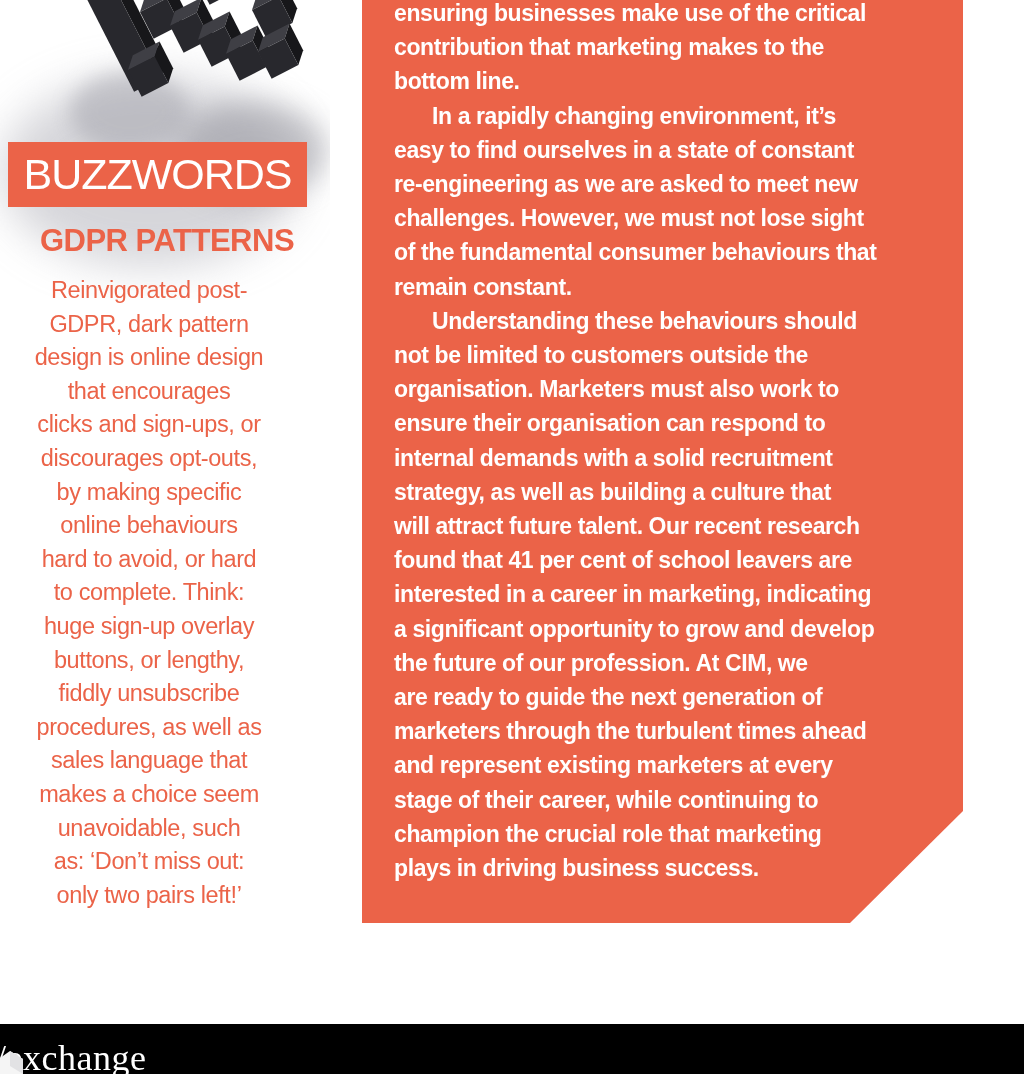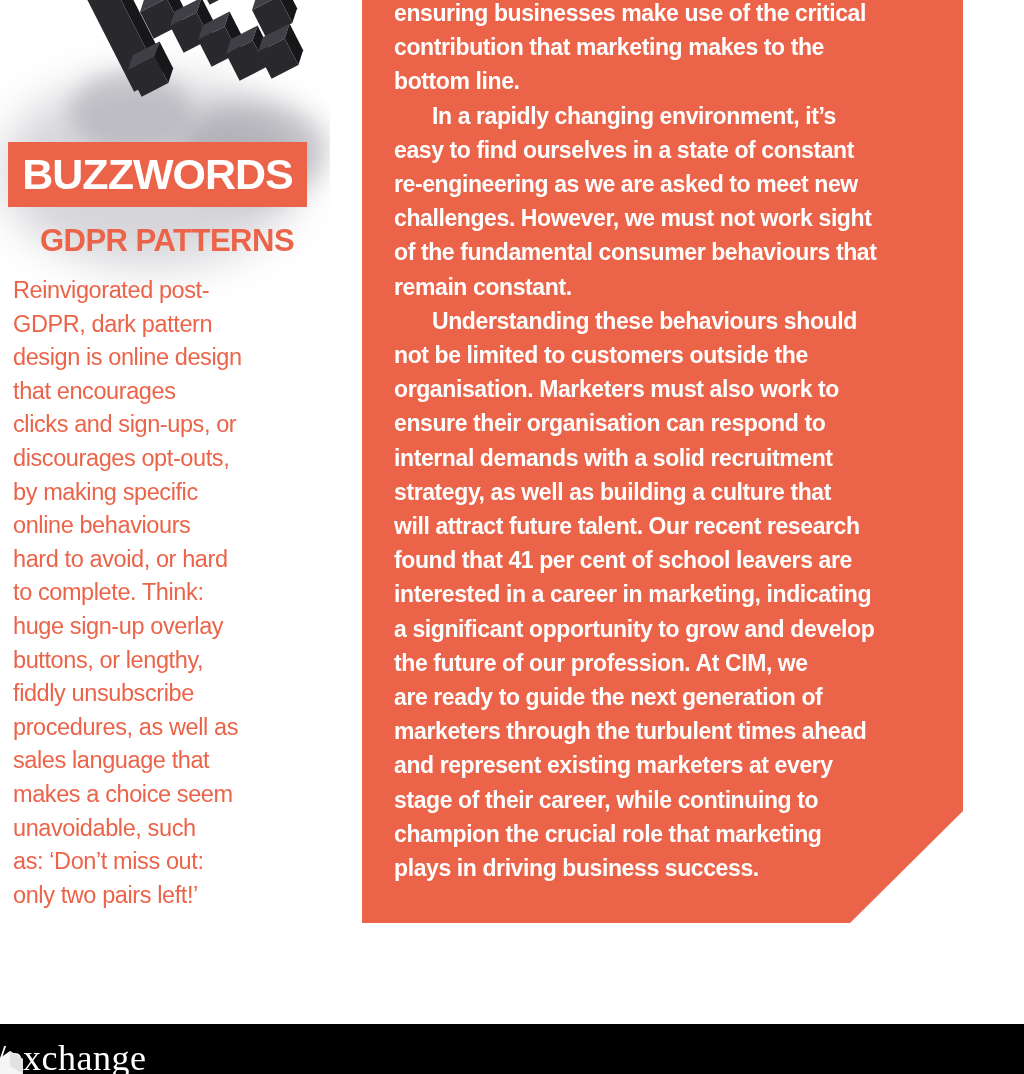--- a/index.html
+++ b/index.html
@@ -8,32 +8,32 @@
     overflow:hidden;font-family:"Liberation Sans","DejaVu Sans",sans-serif;
   }
   
   .cursor-art{position:absolute;left:0;top:0;width:330px;height:300px;}
   
   .banner{
     position:absolute;left:8px;top:142px;width:299px;height:65px;
     background:var(--accent);display:flex;align-items:center;justify-content:center;
   }
   .banner span{
-    color:#ffffff;font-weight:bold;font-size:43px;letter-spacing:-1px;line-height:1;
+    color:#ffffff;font-weight:normal;font-size:43px;letter-spacing:-1px;line-height:1;
   }
   .subhead{
     position:absolute;left:22px;top:222px;width:290px;margin:0;
     text-align:center;color:var(--accent);font-weight:bold;font-size:31px;
     letter-spacing:-0.5px;line-height:38px;
   }
   
   .sidebar-text{
-    position:absolute;left:13px;top:274px;width:298px;
+    position:absolute;left:0;top:274px;width:298px;
     color:var(--accent);font-size:23.5px;line-height:33.6px;letter-spacing:-0.4px;
-    text-align:left;white-space:pre;
+    text-align:center;white-space:pre;
   }
   
   .article{
     position:absolute;left:362px;top:0;width:595px;height:923px;
     background:var(--accent);
     clip-path:polygon(0 0,100% 0,100% 811px,488px 923px,0 923px);
     padding-left:6px;
   }
   .article-inner{padding:0 30px 0 26px;margin-top:-4px;}
   .article p{
@@ -129,21 +129,21 @@
 only two pairs left!’</div>
 
   <div class="article">
     <div class="article-inner">
       <p>ensuring businesses make use of the critical
 contribution that marketing makes to the
 bottom line.</p>
       <p class="indent">In a rapidly changing environment, it’s
 easy to find ourselves in a state of constant
 re-engineering as we are asked to meet new
-challenges. However, we must not work sight
+challenges. However, we must not lose sight
 of the fundamental consumer behaviours that
 remain constant.</p>
       <p class="indent">Understanding these behaviours should
 not be limited to customers outside the
 organisation. Marketers must also work to
 ensure their organisation can respond to
 internal demands with a solid recruitment
 strategy, as well as building a culture that
 will attract future talent. Our recent research
 found that 41 per cent of school leavers are

